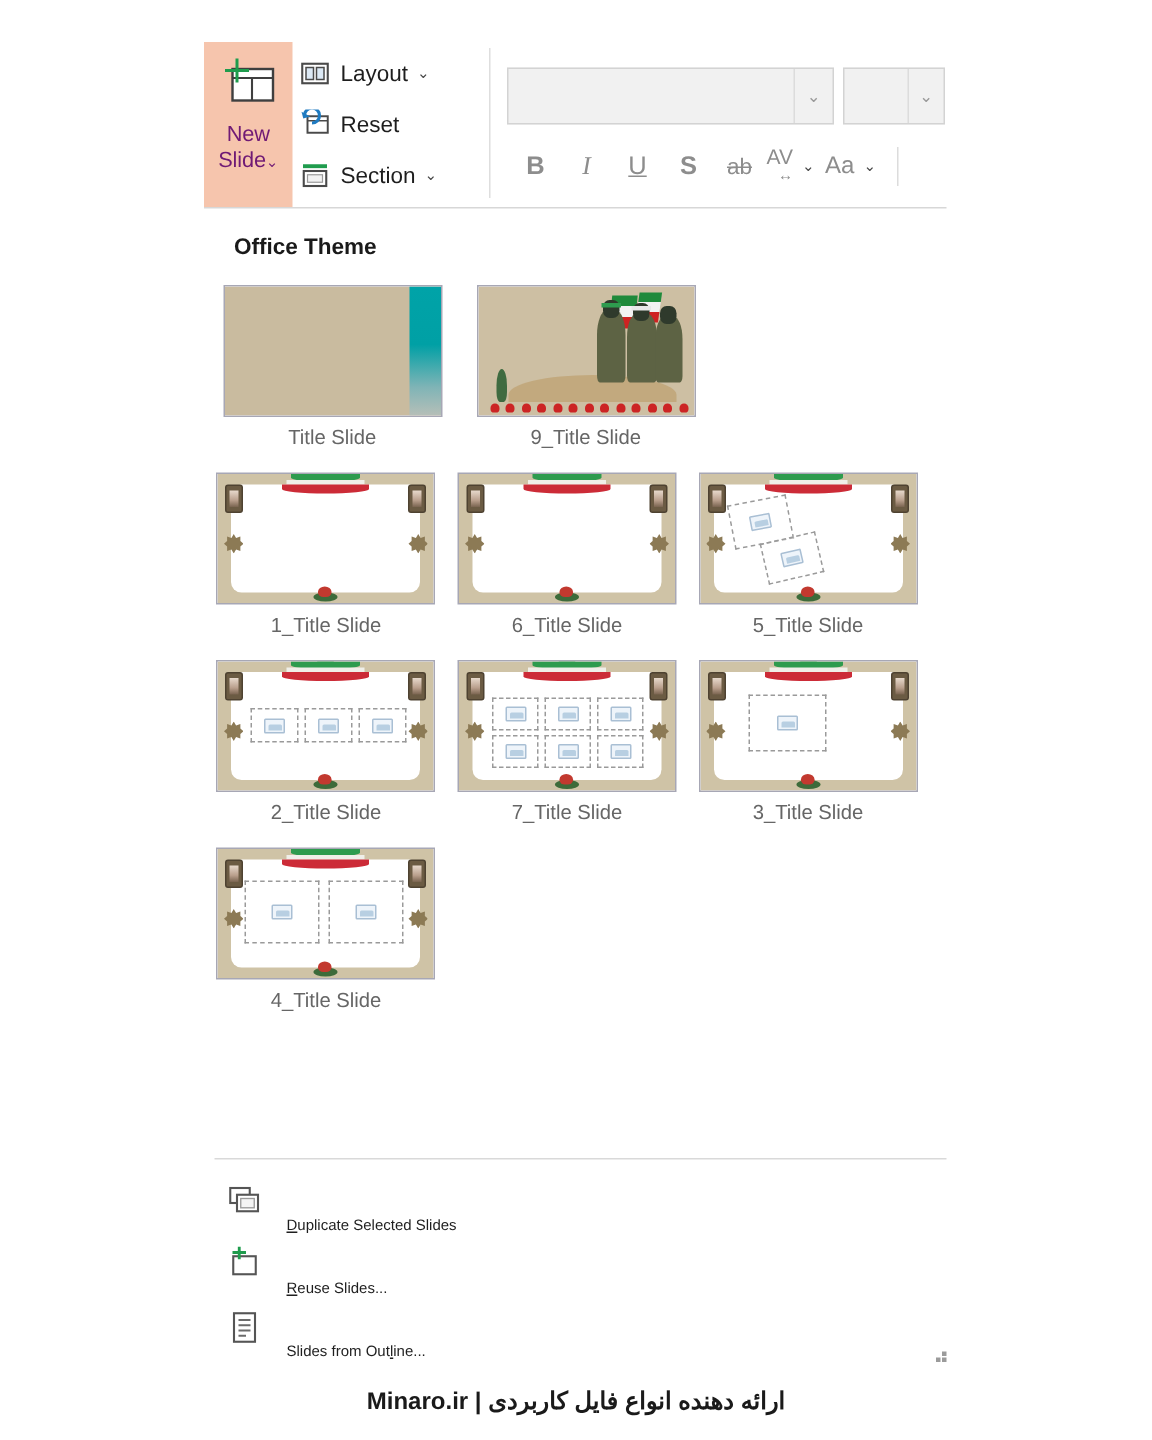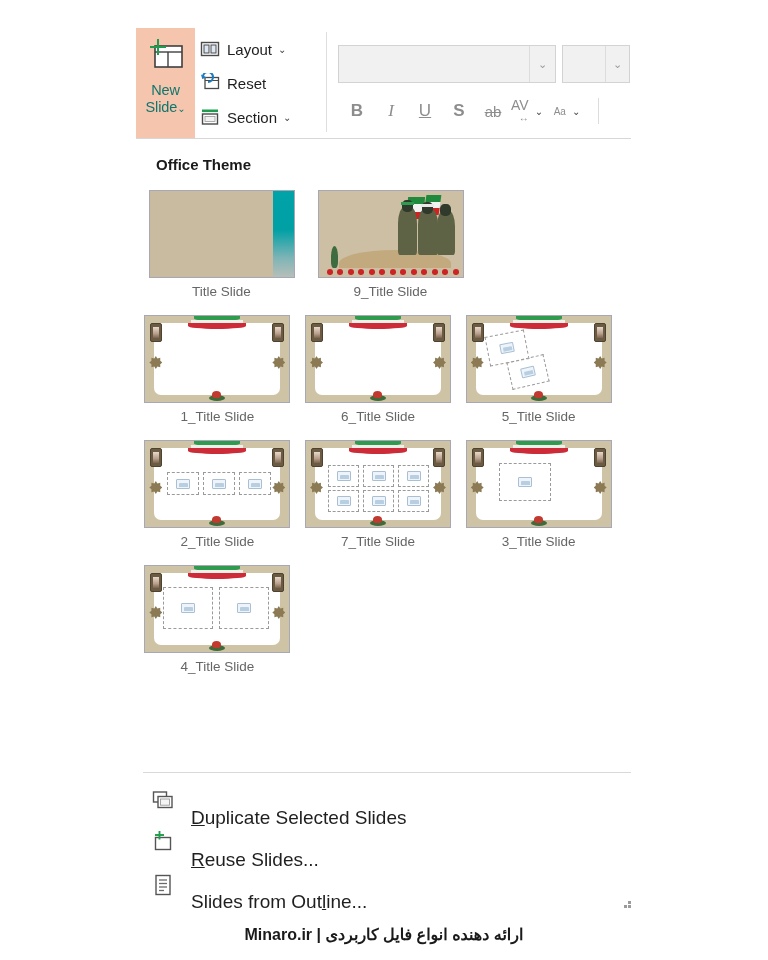--- a/index.html
+++ b/index.html
@@ -20,21 +20,21 @@
   }
   .newslide-btn {
     position: absolute; left: 136px; top: 28px; width: 59px; height: 110px;
     background: #f6c5ad;
     display: flex; flex-direction: column; align-items: center; justify-content: flex-start;
     padding-top: 6px;
     cursor: pointer;
   }
   .ns-icon { width: 40px; height: 40px; position: relative; margin-top: 2px; }
   .ns-label {
-    font-size: 14.5px; color: #0f766e; line-height: 17px; text-align: center;
+    font-size: 14.5px; color: #701a75; line-height: 17px; text-align: center;
     margin-top: 6px; letter-spacing: -0.1px;
   }
   .ns-label .chev { font-size: 10px; }
 
   .ribbon-cmds { position: absolute; left: 200px; top: 32px; width: 120px; }
   .cmd-row {
     display: flex; align-items: center; height: 34px; cursor: pointer;
   }
   .cmd-ico { width: 20px; height: 20px; margin-right: 7px; flex: none; position: relative; }
   .cmd-txt { font-size: 15px; color: #1e1e1e; white-space: nowrap; }
@@ -68,21 +68,21 @@
   .fmt-btn {
     width: 34px; height: 30px; display: flex; align-items: center; justify-content: center;
     color: #8d8d8d; cursor: pointer; position: relative;
   }
   .fmt-b { font-size: 17px; font-weight: bold; }
   .fmt-i { font-size: 17px; font-style: italic; font-family: "Liberation Serif", serif; }
   .fmt-u { font-size: 17px; text-decoration: underline; }
   .fmt-s { font-size: 17px; font-weight: bold; }
   .fmt-strike { font-size: 15px; text-decoration: line-through; }
   .fmt-av { font-size: 14px; line-height: 11px; text-align:right; }
-  .fmt-aa { font-size: 10px; }
+  .fmt-aa { font-size: 16px; }
   .fmt-divider { width:1px; height:26px; background:#dcdcdc; margin-left:8px; }
 
   
   .theme-title {
     position: absolute; left: 156px; top: 156px;
     font-size: 15px; font-weight: bold; color: #1a1a1a;
   }
   .gallery { position: absolute; left: 143px; top: 190px; width: 470px; }
   .grow { display: flex; margin-bottom: 16px; gap: 12px; }
   .gcell { width: 157px; display: flex; flex-direction: column; align-items: center; }
@@ -197,21 +197,21 @@
   
   .menu-sep {
     position: absolute; left: 143px; top: 772px; width: 488px; height: 1px;
     background: #d9d9d9;
   }
   .menu { position: absolute; left: 143px; top: 780px; width: 490px; }
   .mitem {
     display: flex; align-items: center; height: 42px; cursor: pointer; padding-left: 8px;
   }
   .mico { width: 24px; height: 24px; margin-right: 16px; flex: none; position: relative; }
-  .mtxt { font-size: 19px; color: #1f1f1f; margin-top: 33px; }
+  .mtxt { font-size: 10px; color: #1f1f1f; margin-top: 33px; }
   .acc { text-decoration: underline; }
 
   .grip { position: absolute; right: 136px; bottom: 47px; width: 12px; height: 12px; }
   .grip i {
     position: absolute; width: 3px; height: 3px; background: #9b9b9b;
   }
 
   
   .watermark {
     position: absolute; left: 0; right: 0; bottom: 16px;

